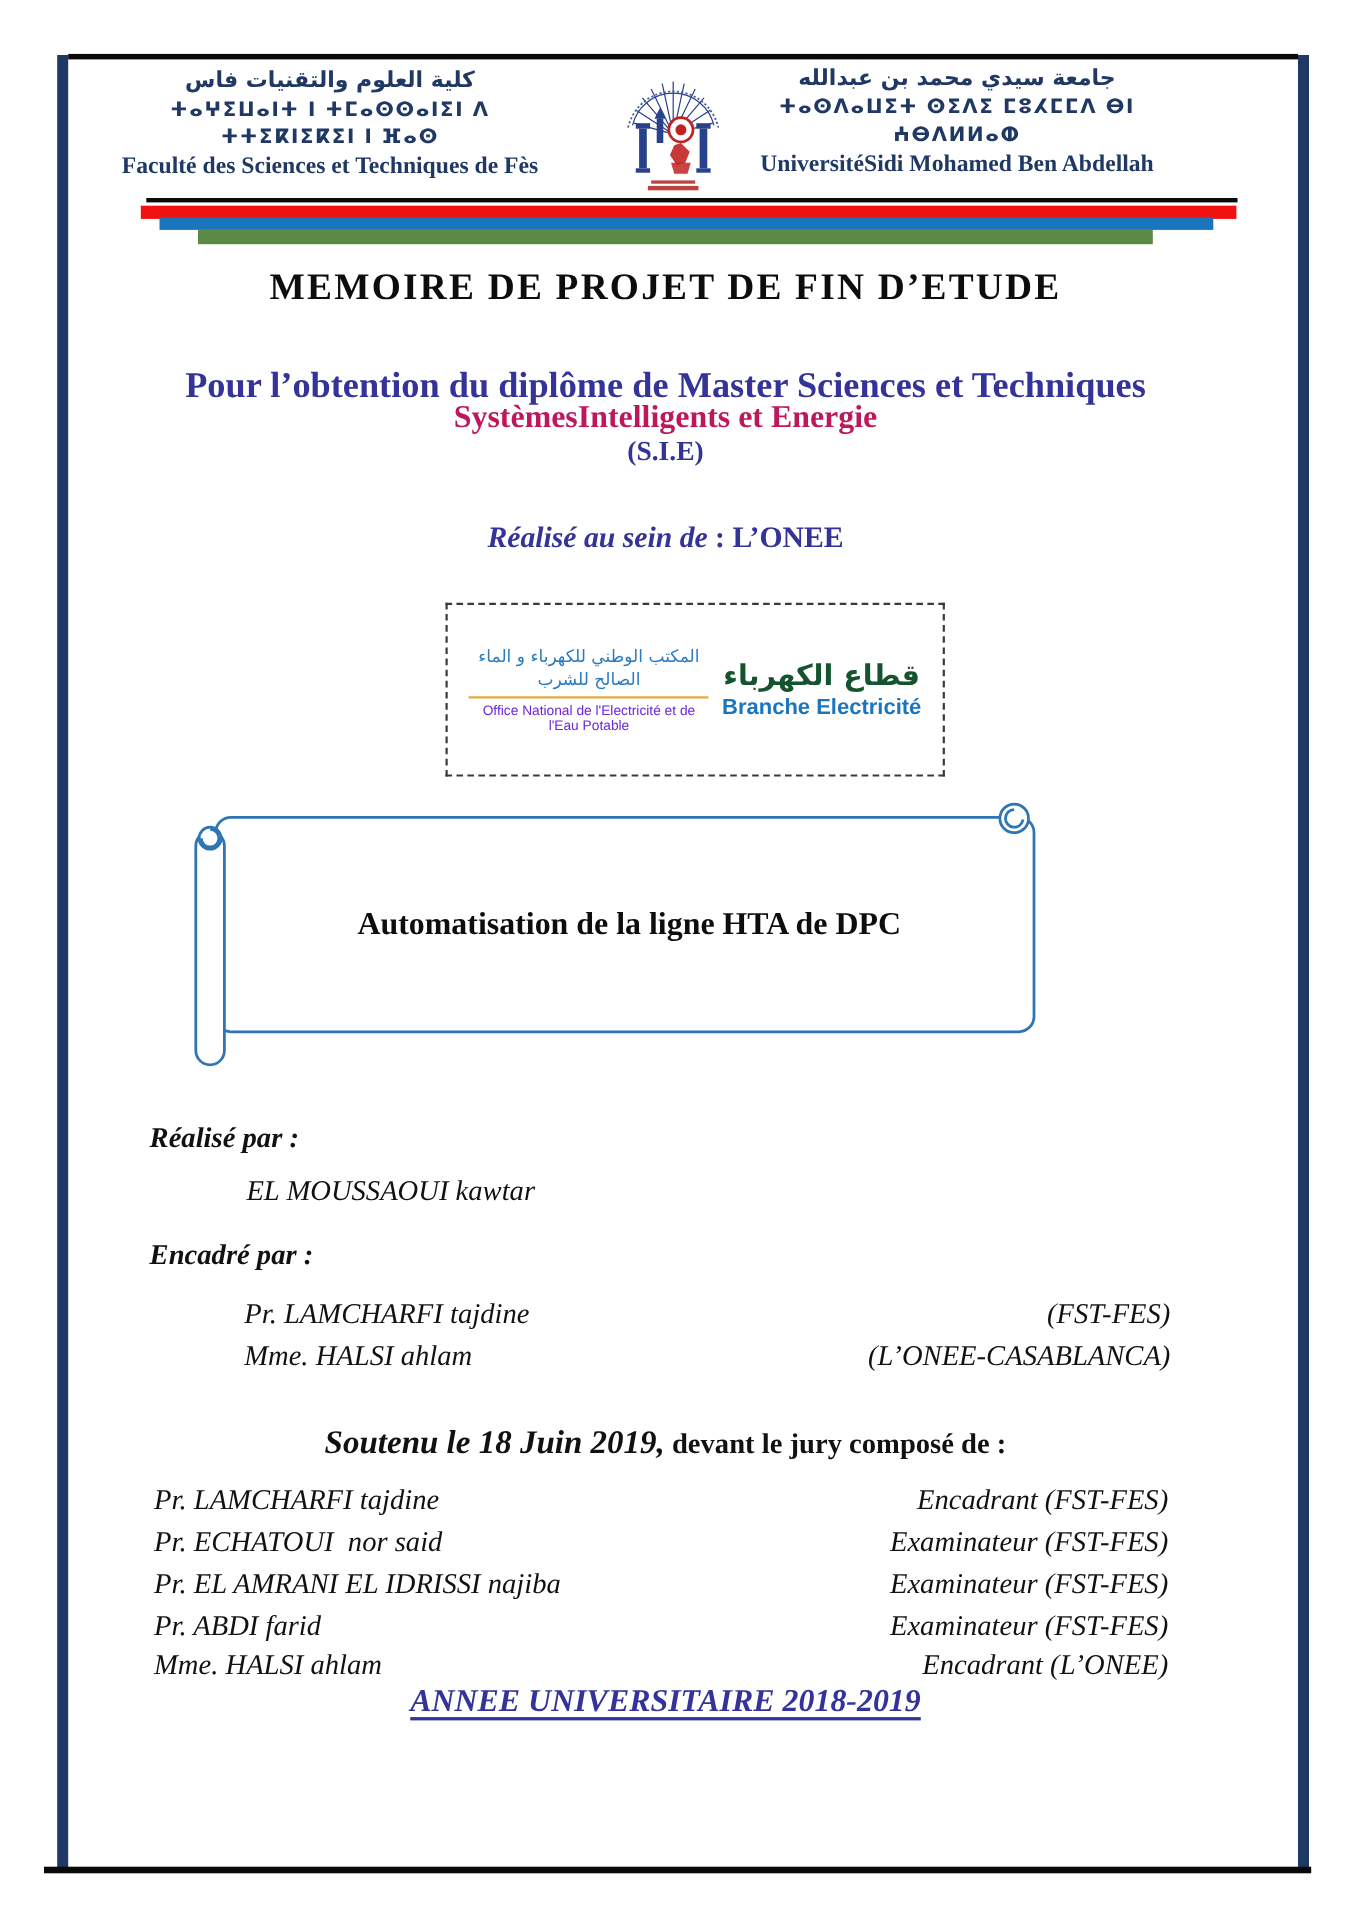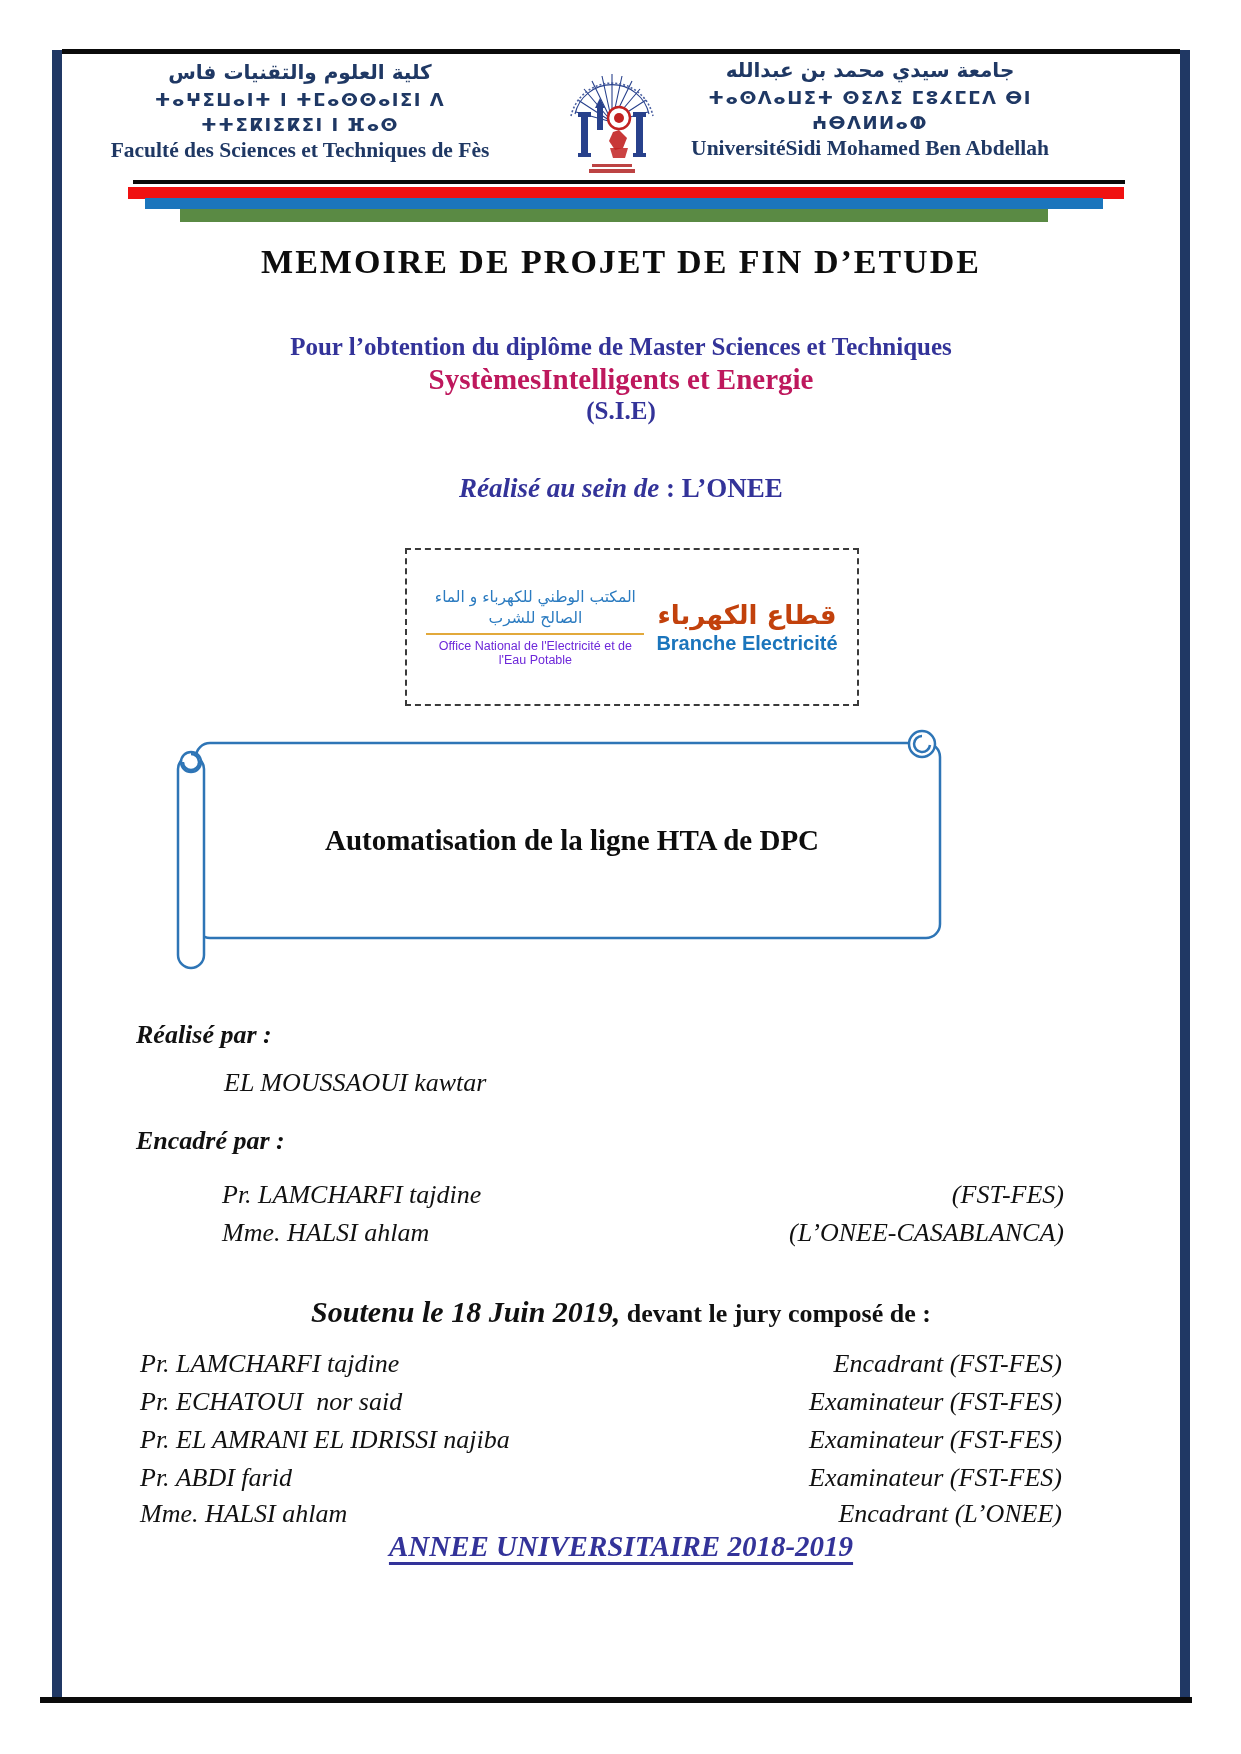--- a/index.html
+++ b/index.html
@@ -29,25 +29,25 @@
   .hdr-left  { left: 95px;  top: 60px; width: 410px; }
   .hdr-right { left: 650px; top: 58px; width: 440px; }
   .emblem { left: 562px; top: 68px; }
 
   
   .bar-black { left: 133px; top: 180px; width: 992px; height: 4px;  background: #0b0b0b; }
   .bar-red   { left: 128px; top: 187px; width: 996px; height: 12px; background: #F01111; }
   .bar-blue  { left: 145px; top: 198px; width: 958px; height: 11px; background: #1B75BC; }
   .bar-green { left: 180px; top: 209px; width: 868px; height: 13px; background: #5A8A44; }
 
-  .center-col { left: 62px; width: 1118px; text-align: center; }
+  .center-col { left: 46px; width: 1118px; text-align: center; }
 
   .main-title { top: 243px; font-size: 34px; font-weight: bold; letter-spacing: 2px; color: #0d0d0d; }
 
-  .subtitle1 { top: 333px; font-size: 25px; font-weight: bold; color: #333399; }
+  .subtitle1 { top: 333px; font-size: 33px; font-weight: bold; color: #333399; }
   .subtitle2 { top: 363px; font-size: 29px; font-weight: bold; color: #be185d; text-align: center; }
   .subtitle3 { top: 397px; font-size: 25px; font-weight: bold; color: #333399; }
 
   .host-line { top: 473px; font-size: 27px; color: #333399; }
   .host-label { font-style: italic; font-weight: bold; }
   .host-value { font-weight: bold; }
 
   
   .onee-box {
     left: 405px; top: 548px; width: 454px; height: 158px;
@@ -55,21 +55,21 @@
     display: flex; align-items: center; justify-content: center;
   }
   .onee-inner { display: flex; flex-direction: row; align-items: center; gap: 12px; }
   .onee-left { width: 218px; text-align: center; }
   .onee-ar-sub {
     font-family: "DejaVu Sans", sans-serif; font-size: 15.5px; color: #2B7BC0;
     line-height: 1.35; padding-bottom: 5px; border-bottom: 2px solid #E2A93B;
   }
   .onee-latin-sub { font-family: "Liberation Sans", sans-serif; font-size: 12.5px; color: #6d28d9; margin-top: 4px; }
   .onee-right { text-align: center; }
-  .onee-ar-title { font-family: "DejaVu Sans", sans-serif; font-size: 26px; font-weight: bold; color: #c2410c; }
+  .onee-ar-title { font-family: "DejaVu Sans", sans-serif; font-size: 26px; font-weight: bold; color: #14532d; }
   .onee-branch { font-family: "Liberation Sans", sans-serif; font-size: 20px; font-weight: bold; color: #1B75BC; margin-top: 2px; }
 
   
   .scroll-svg { left: 172px; top: 728px; }
   .banner-title { left: 196px; top: 824px; width: 752px; text-align: center;
                   font-size: 29px; font-weight: bold; color: #0d0d0d; }
 
   
   .sec-label { font-size: 26px; font-weight: bold; font-style: italic; color: #111; }
   .lbl-realise { left: 136px; top: 1020px; }

